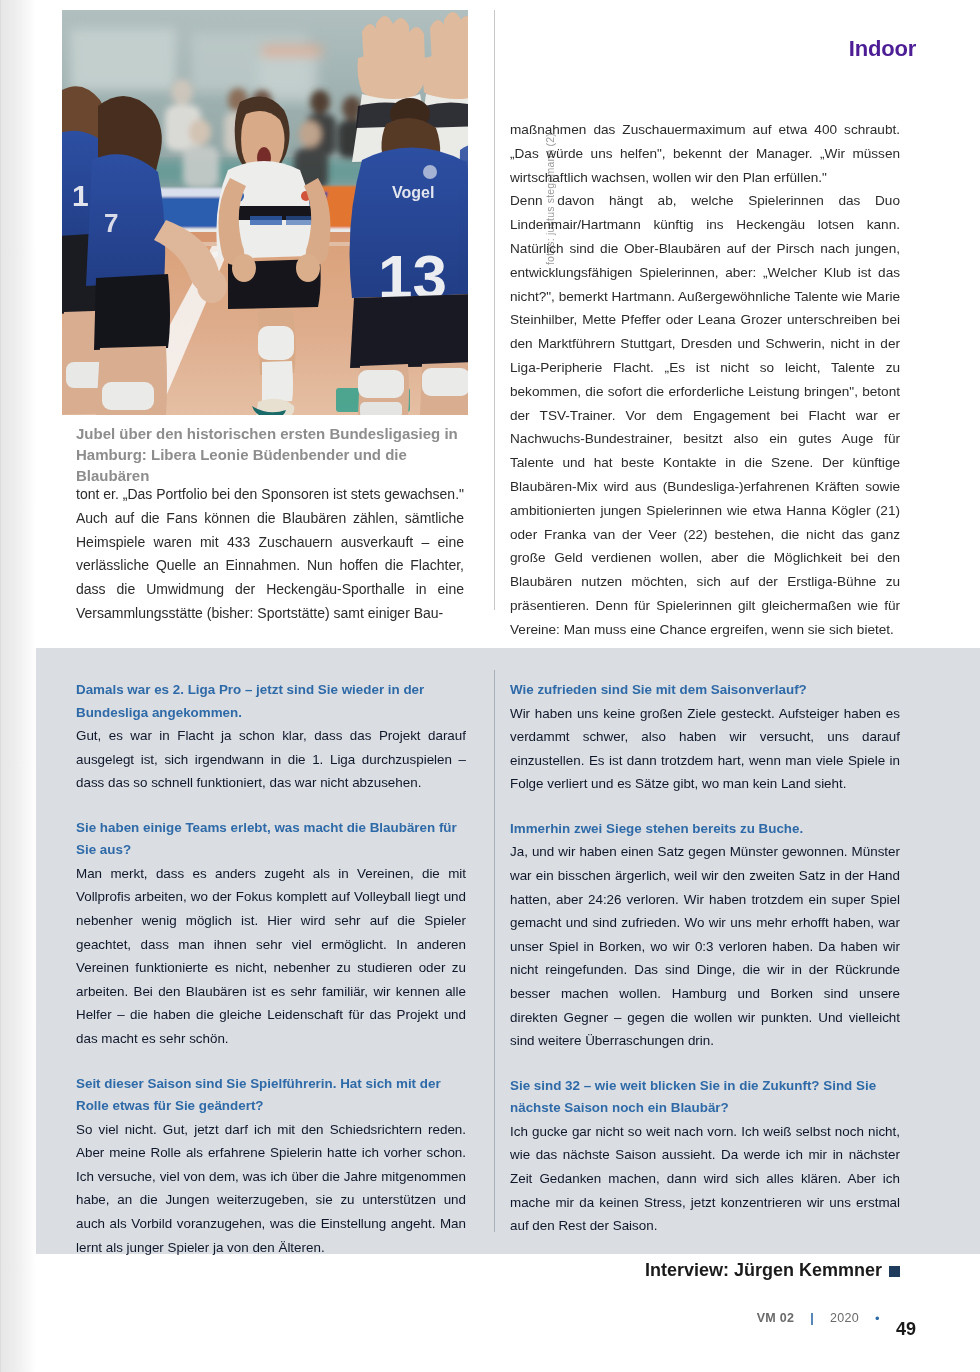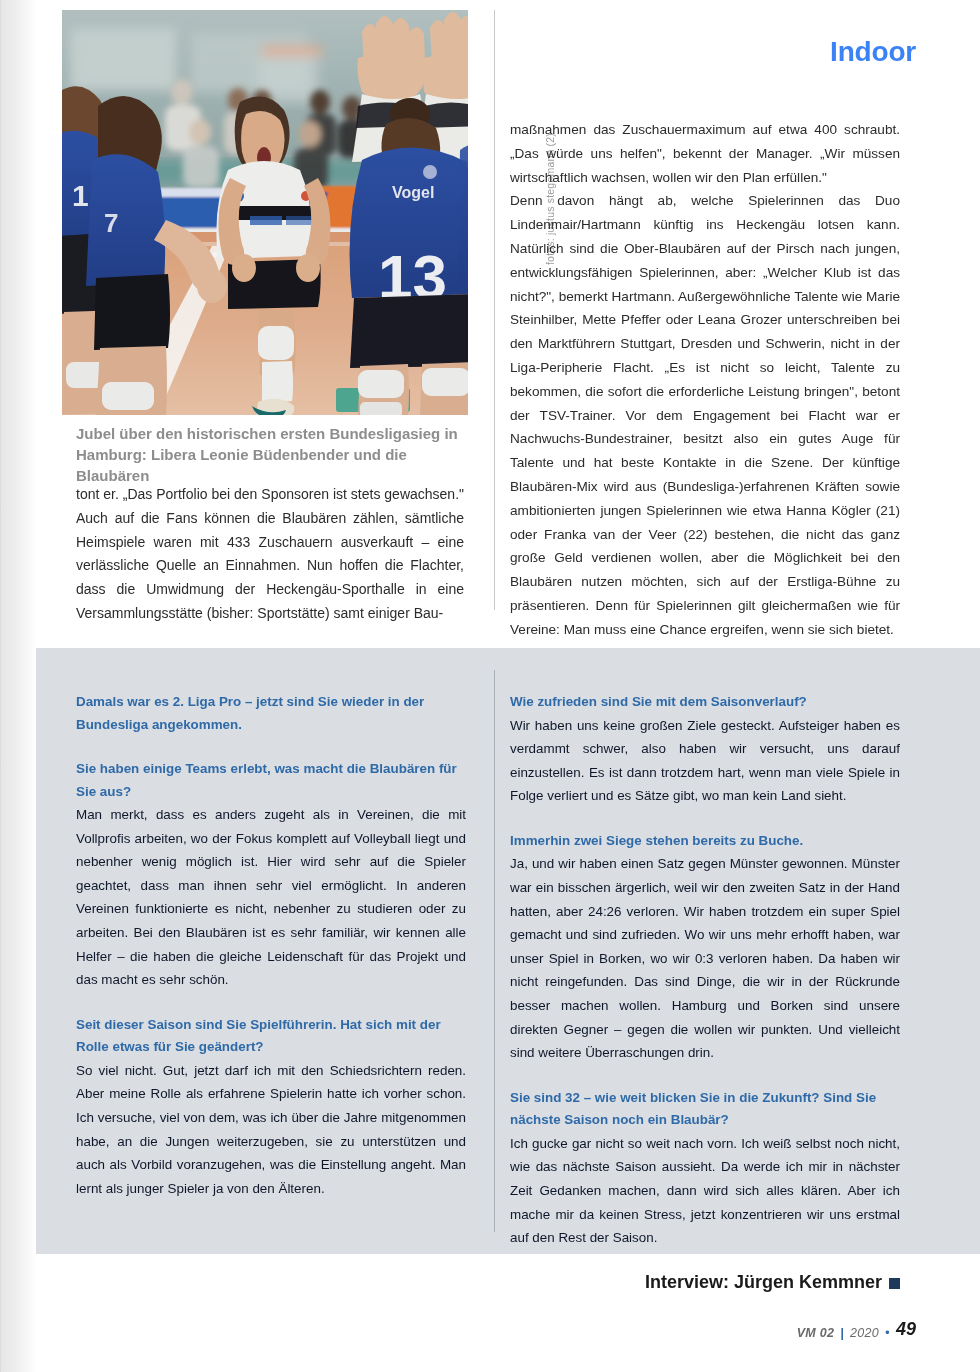--- a/index.html
+++ b/index.html
@@ -25,22 +25,22 @@
   .edge-line {
     position: absolute; left: 0; top: 0; width: 1px; height: 1372px;
     background: #dcdcdc; z-index: 7;
   }
 
   
   .top { position: absolute; left: 0; top: 0; width: 980px; height: 648px; }
 
   .masthead {
     position: absolute; right: 64px; top: 36px;
-    font-size: 28px; font-weight: 700; letter-spacing: -0.2px;
-    color: #3b82f6;
+    font-size: 22px; font-weight: 700; letter-spacing: -0.2px;
+    color: #4c1d95;
     font-family: "Liberation Sans", sans-serif;
   }
 
   .photo-wrap { position: absolute; left: 62px; top: 10px; width: 406px; height: 405px; }
   .photo {
     width: 100%; height: 100%;
     position: relative; overflow: hidden;
     background: #9fb3ba;
   }
   .photo svg { display: block; width: 100%; height: 100%; }
@@ -91,34 +91,34 @@
   .panel-inner { position: absolute; left: 0; top: 0; width: 980px; height: 606px; }
   .divider-panel {
     position: absolute; left: 494px; top: 22px; width: 1px; height: 562px;
     background: #a9b0b8;
   }
   .qa-col-left { position: absolute; left: 76px; top: 31px; width: 390px; }
   .qa-col-right { position: absolute; left: 510px; top: 31px; width: 390px; }
   .qa { margin-bottom: 22px; }
   .qa:last-child { margin-bottom: 0; }
   .q {
-    font-size: 13.4px; line-height: 22.5px; font-weight: 700; color: #2f6aa8; margin-top: 12px;
+    font-size: 13.4px; line-height: 22.5px; font-weight: 700; color: #2f6aa8;
   }
   .a {
     font-size: 13.4px; line-height: 23.6px; color: #0f172a; text-align: justify;
   }
   .interview-byline {
     margin-top: 14px; text-align: right; font-weight: 700; font-size: 18px; color: #1a1a1a;
   }
 
   
   .footer {
     position: absolute; right: 64px; bottom: 32px;
-    display: flex; align-items: flex-end; gap: 6px;
-    font-size: 12.5px; color: #6a6a6a; letter-spacing: 0.3px; font-style: italic;
+    display: flex; align-items: flex-start; gap: 16px;
+    font-size: 12.5px; color: #6a6a6a; letter-spacing: 0.3px;
   }
   .footer .bar { color: #2f6aa8; font-weight: 700; }
   .footer .dot { color: #2f6aa8; font-size: 13px; }
   .footer .pg { font-size: 18px; font-weight: 700; color: #1a1a1a; letter-spacing: 0; margin-top: 8px; }
   .footer .issue { font-weight: 700; }
 </style>
 </head>
 <body>
 
 <div class="page">
@@ -305,20 +305,21 @@
     </div>
   </div>
 
   <div class="panel">
     <div class="panel-inner">
       <div class="divider-panel"></div>
 
       <div class="qa-col-left">
         <div class="qa">
           <div class="q">Damals war es 2. Liga Pro – jetzt sind Sie wieder in der Bundesliga angekommen.</div>
+          <div class="a">Gut, es war in Flacht ja schon klar, dass das Projekt darauf ausgelegt ist, sich irgendwann in die 1. Liga durchzuspielen – dass das so schnell funktioniert, das war nicht abzusehen.</div>
         </div>
         <div class="qa">
           <div class="q">Sie haben einige Teams erlebt, was macht die Blaubären für Sie aus?</div>
           <div class="a">Man merkt, dass es anders zugeht als in Vereinen, die mit Vollprofis arbeiten, wo der Fokus komplett auf Volleyball liegt und nebenher wenig möglich ist. Hier wird sehr auf die Spieler geachtet, dass man ihnen sehr viel ermöglicht. In anderen Vereinen funktionierte es nicht, nebenher zu studieren oder zu arbeiten. Bei den Blaubären ist es sehr familiär, wir kennen alle Helfer – die haben die gleiche Leidenschaft für das Projekt und das macht es sehr schön.</div>
         </div>
         <div class="qa">
           <div class="q">Seit dieser Saison sind Sie Spielführerin. Hat sich mit der Rolle etwas für Sie geändert?</div>
           <div class="a">So viel nicht. Gut, jetzt darf ich mit den Schiedsrichtern reden. Aber meine Rolle als erfahrene Spielerin hatte ich vorher schon. Ich versuche, viel von dem, was ich über die Jahre mitgenommen habe, an die Jungen weiterzugeben, sie zu unterstützen und auch als Vorbild voranzugehen, was die Einstellung angeht. Man lernt als junger Spieler ja von den Älteren.</div>
         </div>
       </div>

